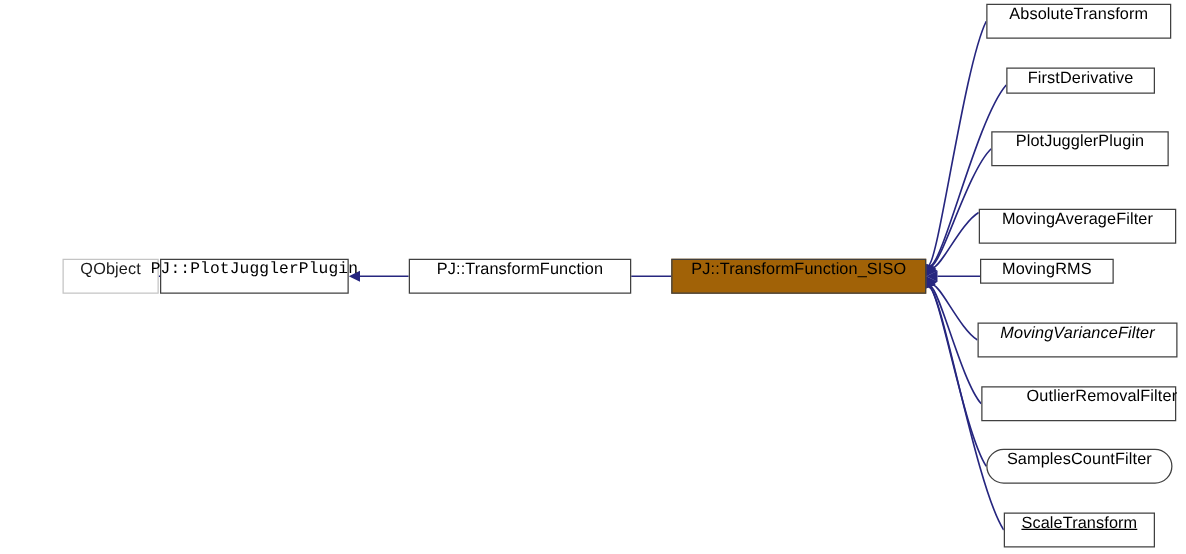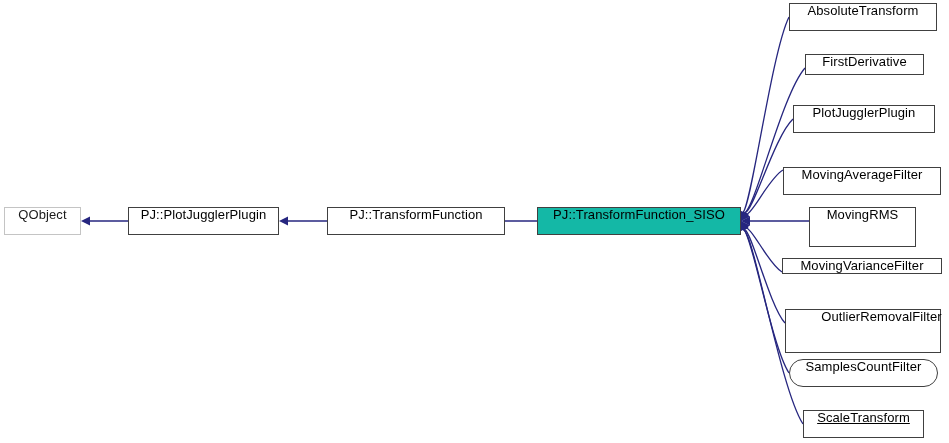--- a/index.html
+++ b/index.html
@@ -38,23 +38,24 @@
     font-size: 13px;
     line-height: 1;
     color: #000000;
     letter-spacing: 0.1px;
     white-space: nowrap;
     z-index: 2;
   }
   .node.root {
     border: 1px solid #c4c4c4;
     color: #1a1a1a;
+    margin-left: 46px;
   }
   .node.highlight {
-    background: #14b8a6;
+    background: #a16207;
     border: 1px solid #404040;
   }
   .node .label {
     display: block;
     padding: 0 9px;
   }
 </style>
 </head>
 <body>
 
@@ -86,48 +87,48 @@
         <polygon points="741,221 743.2097592548744,230.77123144928507 750.0682651579696,225.25753062522804" fill="#26267f"></polygon>
         <polygon points="741,221 740.5246906662784,231.00670180615356 748.6049493395452,227.52110002552865" fill="#26267f"></polygon>
         <polygon points="741,221 739.5144185848436,230.9072220051305 747.9059460380241,228.25726596728407" fill="#26267f"></polygon>
         <polygon points="741,221 739.4207817567176,230.89272812423772 747.8369973587455,228.32225833445577" fill="#26267f"></polygon>
       </g>
   </svg>
   <div id="nodes">
       <div class="node root" style="left: 4px; top: 207px; width: 77px; height: 28px;">
         <span class="label">QObject</span>
       </div>
-      <div class="node" style="left: 128px; top: 207px; width: 151px; height: 28px;">
+      <div class="node" style="left: 128px; top: 207px; width: 151px; height: 28px; font-family: Liberation Mono, monospace;">
         <span class="label">PJ::PlotJugglerPlugin</span>
       </div>
       <div class="node" style="left: 327px; top: 207px; width: 178px; height: 28px;">
         <span class="label">PJ::TransformFunction</span>
       </div>
       <div class="node highlight" style="left: 537px; top: 207px; width: 204px; height: 28px;">
         <span class="label">PJ::TransformFunction_SISO</span>
       </div>
       <div class="node" style="left: 789px; top: 3px; width: 148px; height: 28px;">
         <span class="label">AbsoluteTransform</span>
       </div>
       <div class="node" style="left: 805px; top: 54px; width: 119px; height: 21px;">
         <span class="label">FirstDerivative</span>
       </div>
       <div class="node" style="left: 793px; top: 105px; width: 142px; height: 28px;">
         <span class="label">PlotJugglerPlugin</span>
       </div>
       <div class="node" style="left: 783px; top: 156px; width: 158px; height: 28px; margin-top: 11px;">
         <span class="label">MovingAverageFilter</span>
       </div>
-      <div class="node" style="left: 809px; top: 207px; width: 107px; height: 40px;">
+      <div class="node" style="left: 784px; top: 207px; width: 107px; height: 20px;">
         <span class="label">MovingRMS</span>
       </div>
-      <div class="node" style="left: 782px; top: 258px; width: 160px; height: 16px;">
+      <div class="node" style="left: 782px; top: 258px; width: 160px; height: 28px; font-style: italic;">
         <span class="label">MovingVarianceFilter</span>
       </div>
-      <div class="node" style="left: 785px; top: 309px; width: 156px; height: 44px; padding-left: 37px;">
+      <div class="node" style="left: 785px; top: 309px; width: 156px; height: 28px; padding-left: 37px;">
         <span class="label">OutlierRemovalFilter</span>
       </div>
       <div class="node" style="left: 789px; top: 359px; width: 149px; height: 28px; border-radius: 14px;">
         <span class="label">SamplesCountFilter</span>
       </div>
       <div class="node" style="left: 803px; top: 410px; width: 121px; height: 28px; text-decoration: underline;">
         <span class="label">ScaleTransform</span>
       </div>
     </div>
 </div>

